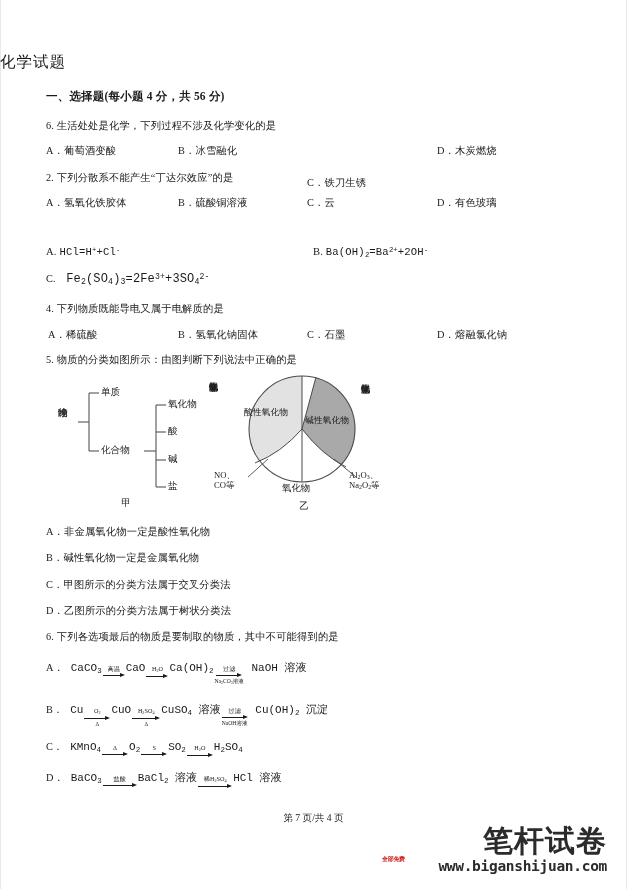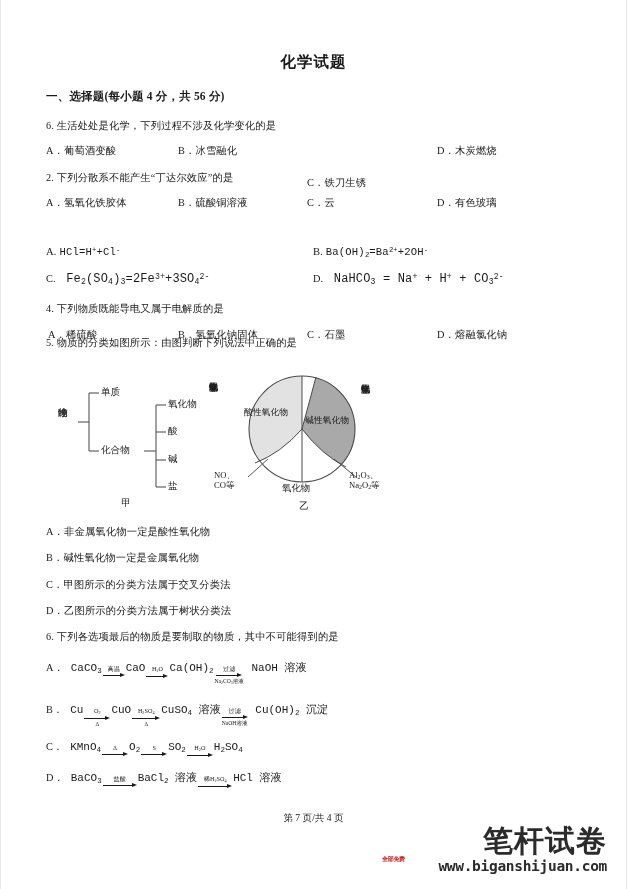--- a/index.html
+++ b/index.html
@@ -15,23 +15,23 @@
     color: #1a1a1a;
     overflow: hidden;
   }
   .page {
     position: absolute;
     left: 0; top: 0;
     width: 627px;
     height: 889px;
   }
   .title {
-    text-align: center;
+    text-align: left;
     font-size: 15.5px;
-    font-weight: bold;
+    font-weight: normal;
     letter-spacing: 1px;
     margin: 0;
     position: absolute;
     left: 0; right: 0;
     top: 52px;
   }
   .section-head {
     position: absolute;
     left: 46px;
     top: 89px;
@@ -261,32 +261,28 @@
     <span class="mathvar">HCl=H<sup>+</sup>+Cl<sup>-</sup></span>
   </div>
   <div class="opt opt-eq" style="left:313px; top:246px;">
     <span>B.</span>
     <span class="mathvar">Ba(OH)<sub>2</sub>=Ba<sup>2+</sup>+2OH<sup>-</sup></span>
   </div>
   <div class="opt opt-eq" style="left:46px; top:271px; font-size:12px;">
     <span style="font-size:10.3px;">C.</span>
     <span class="mathvar">&nbsp;Fe<sub>2</sub>(SO<sub>4</sub>)<sub>3</sub>=2Fe<sup>3+</sup>+3SO<sub>4</sub><sup>2-</sup></span>
   </div>
-  <div class="opt opt-eq" style="left:313px; top:271px; font-size:12px;">
-    <span style="font-size:10.3px;">D.</span>
-    <span class="mathvar">&nbsp;NaHCO<sub>3</sub> = Na<sup>+</sup> + H<sup>+</sup> + CO<sub>3</sub><sup>2-</sup></span>
-  </div>
 
   <div class="qline" style="top:302px;">4. 下列物质既能导电又属于电解质的是</div>
   <div class="opt" style="left:48px; top:328px;">A．稀硫酸</div>
   <div class="opt" style="left:178px; top:328px;">B．氢氧化钠固体</div>
   <div class="opt" style="left:307px; top:328px;">C．石墨</div>
   <div class="opt" style="left:437px; top:328px;">D．熔融氯化钠</div>
 
-  <div class="qline" style="top:336px;">5. 物质的分类如图所示：由图判断下列说法中正确的是</div>
+  <div class="qline" style="top:353px;">5. 物质的分类如图所示：由图判断下列说法中正确的是</div>
 
   <div class="fig-wrap">
 
     <div class="tree">
       <svg width="200" height="130" viewBox="0 0 200 130">
         <g stroke="#555" stroke-width="1.1" fill="none">
 
           <line x1="32" y1="55" x2="43" y2="55"></line>
 
           <line x1="43" y1="26" x2="43" y2="84"></line>

